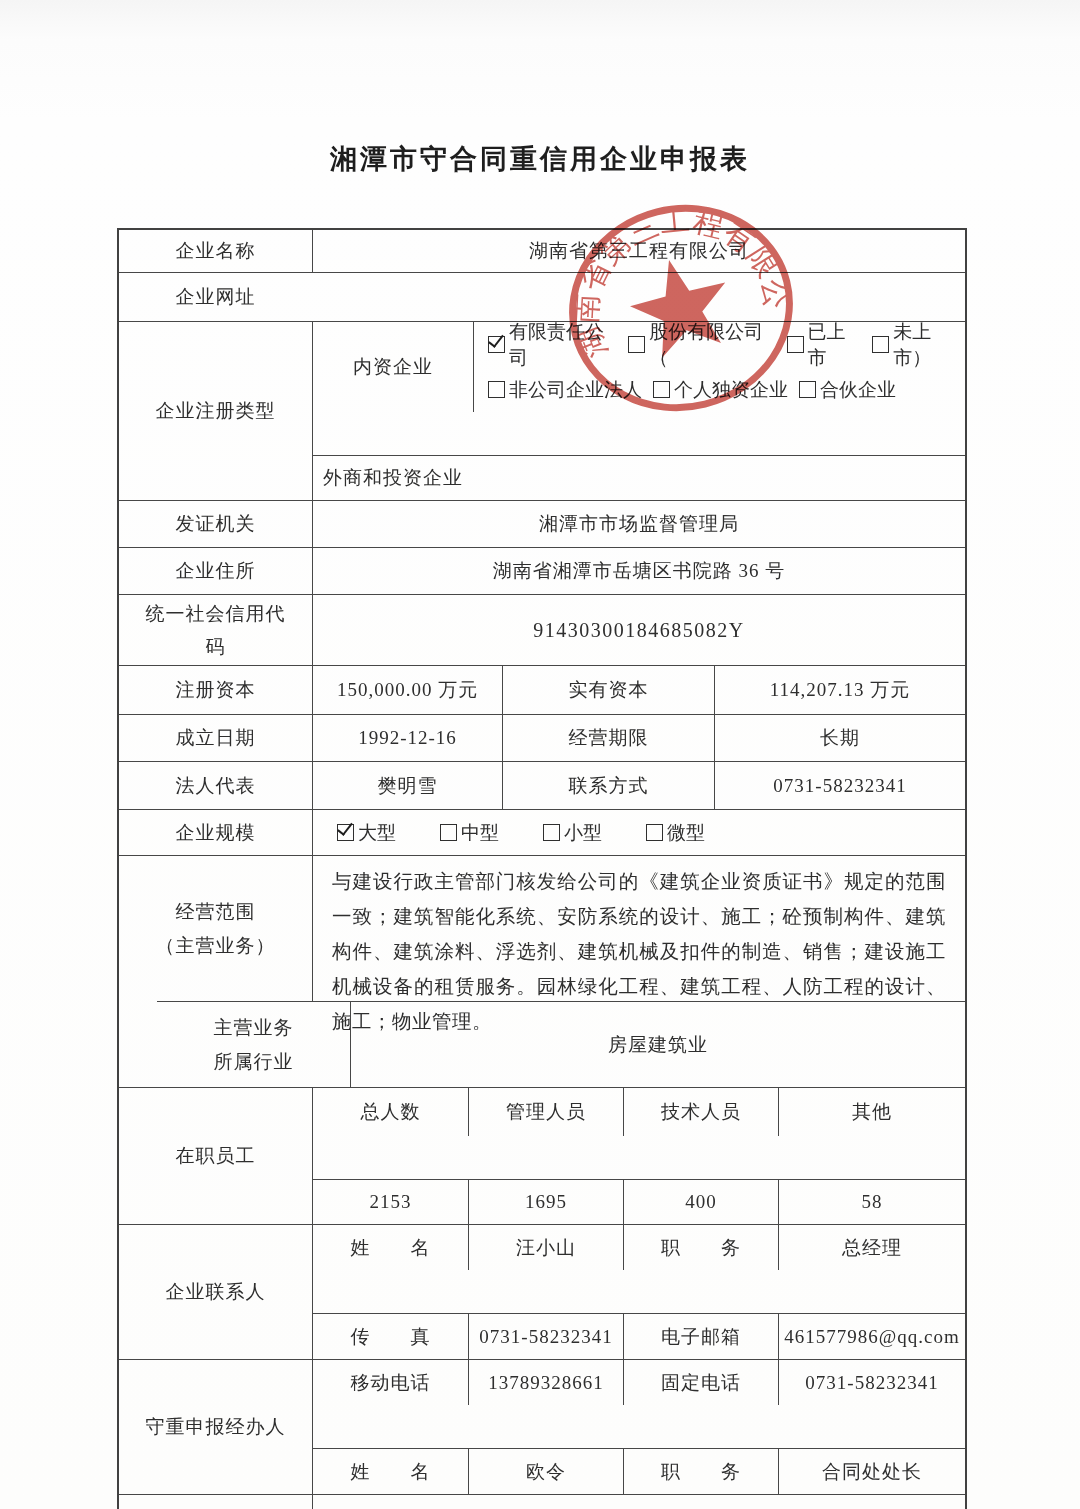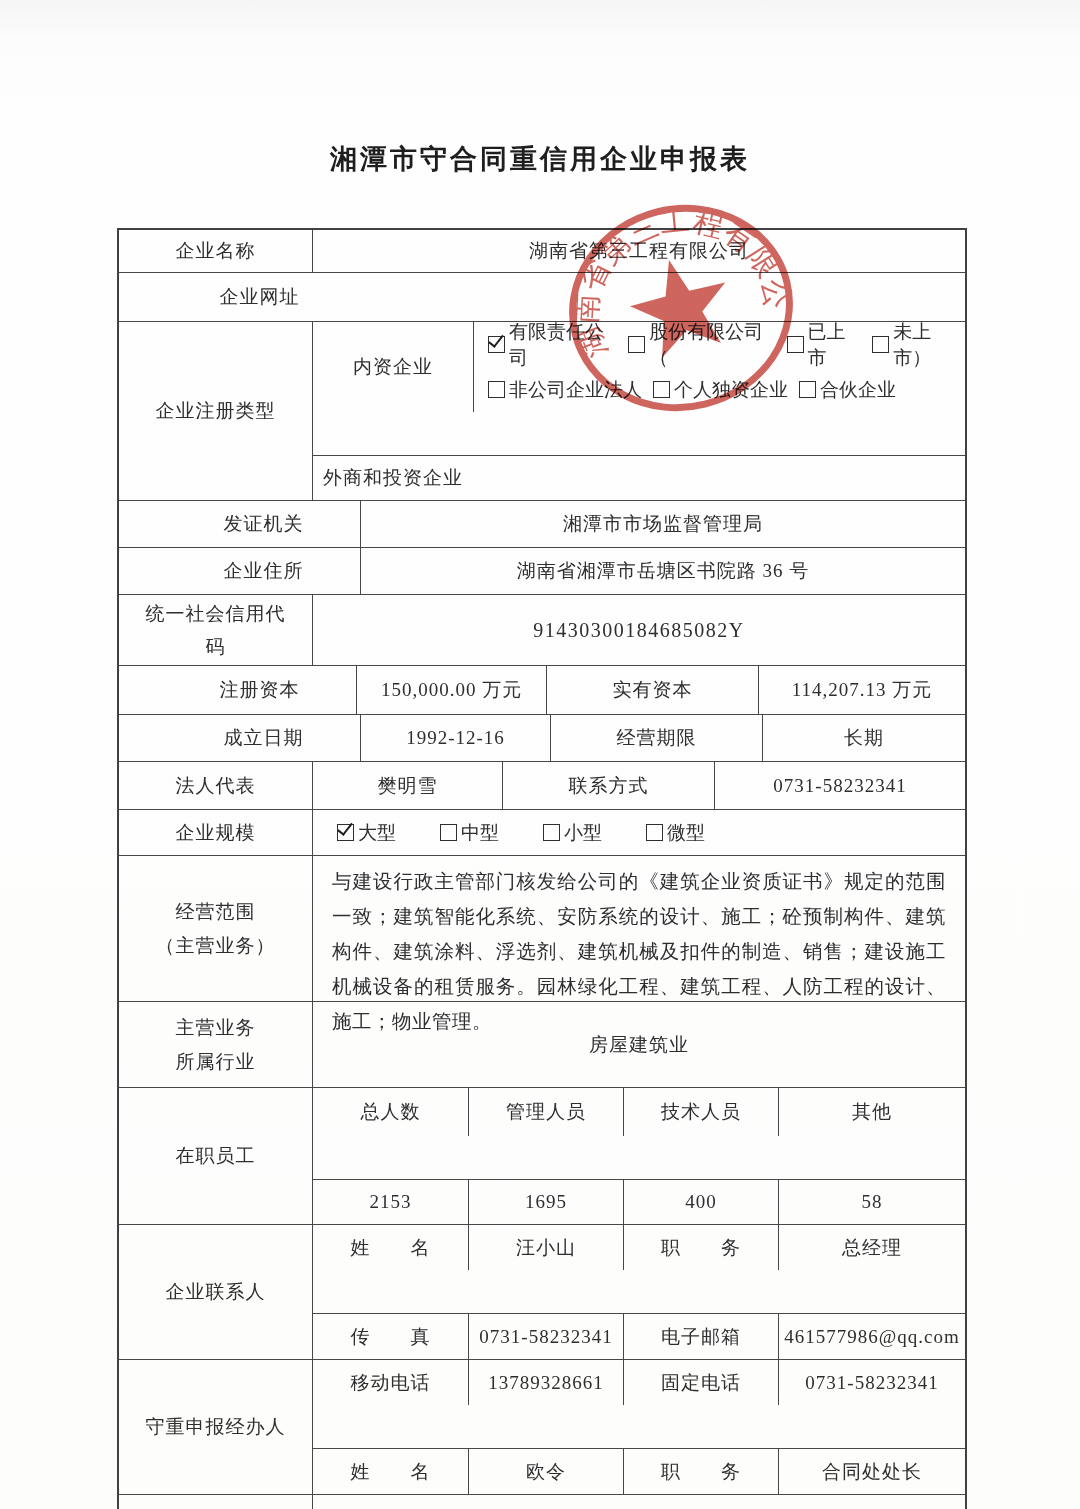--- a/index.html
+++ b/index.html
@@ -15,22 +15,22 @@
   .row > *:not(:first-child){border-left:1.5px solid #474747;}
   .cell{box-sizing:border-box;display:flex;align-items:center;justify-content:center;
         text-align:center;font-size:19px;letter-spacing:1px;padding:2px 8px;}
   .lab{white-space:pre-line;line-height:1.75;}
   .grow{flex:1;min-width:0;}
   .w193{width:193px;flex:none;}
   .w160{width:160px;flex:none;}
   .w190{width:190px;flex:none;text-align:right;}
   .w212{width:212px;flex:none;}
   .w155{width:155px;flex:none;}
-  .h42{height:42px;} .h48{height:48px;padding-left:44px;} .h46{height:46px;padding-left:48px;} .h47{height:47px;}
-  .h70{height:70px;} .h45{height:45px;} .h145{height:145px;} .h85{height:85px;} .h88{height:88px;}
+  .h42{height:42px;} .h48{height:48px;} .h46{height:46px;} .h47{height:47px;}
+  .h70{height:70px;} .h45{height:45px;} .h145{height:145px;} .h85{height:85px;margin-left:38px;} .h88{height:88px;}
   .sub{flex:1;display:flex;flex-direction:column;min-width:0;}
   .subrow{display:flex;align-items:stretch;flex:1;}
   .subrow + .subrow{border-top:1.5px solid #474747;margin-top:43px;}
   .subrow > *:not(:first-child){border-left:1.5px solid #474747;}
   .sh90{height:90px;flex:none;} .sh44{height:44px;flex:none;} .sh48{height:48px;flex:none;}
   .sh45{height:45px;flex:none;}
   .cbarea{flex:1;display:flex;flex-direction:column;justify-content:center;
           align-items:flex-start;padding-left:14px;box-sizing:border-box;min-width:0;}
   .cbline{display:flex;align-items:center;height:45px;font-size:19px;}
   .cbcenter{flex:1;display:flex;align-items:center;justify-content:center;font-size:19px;}

